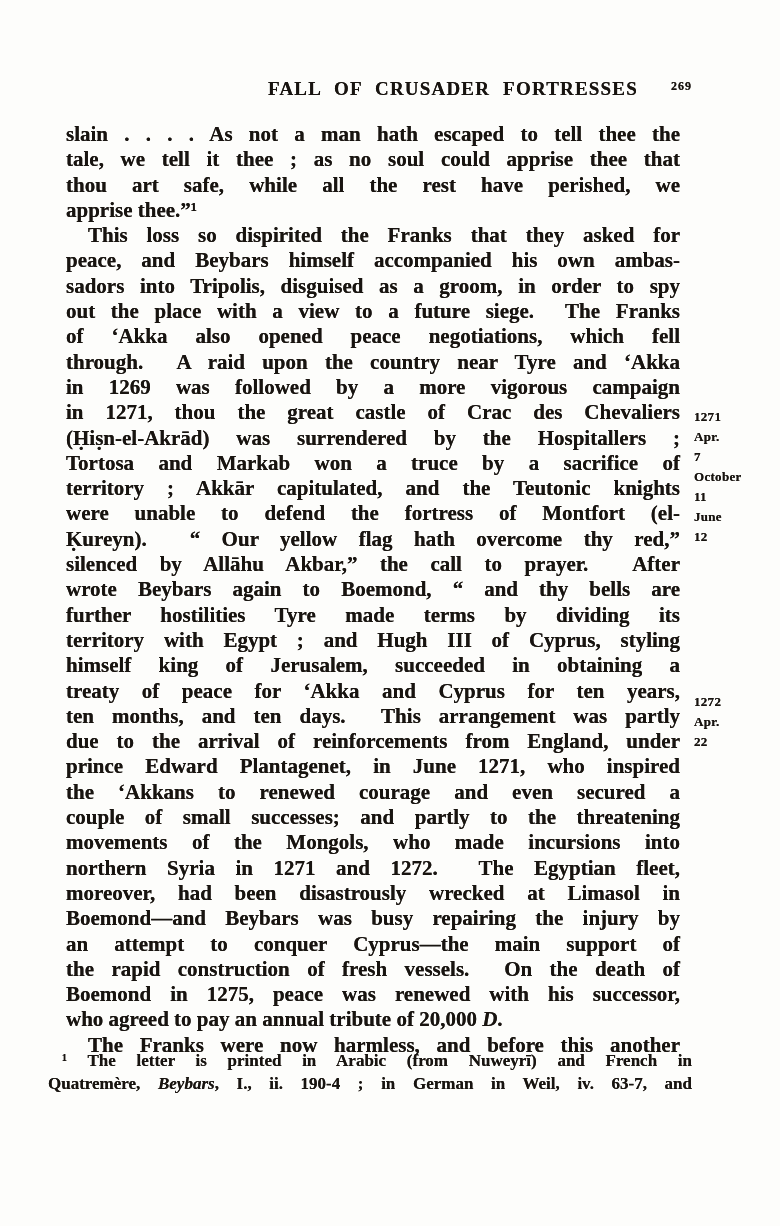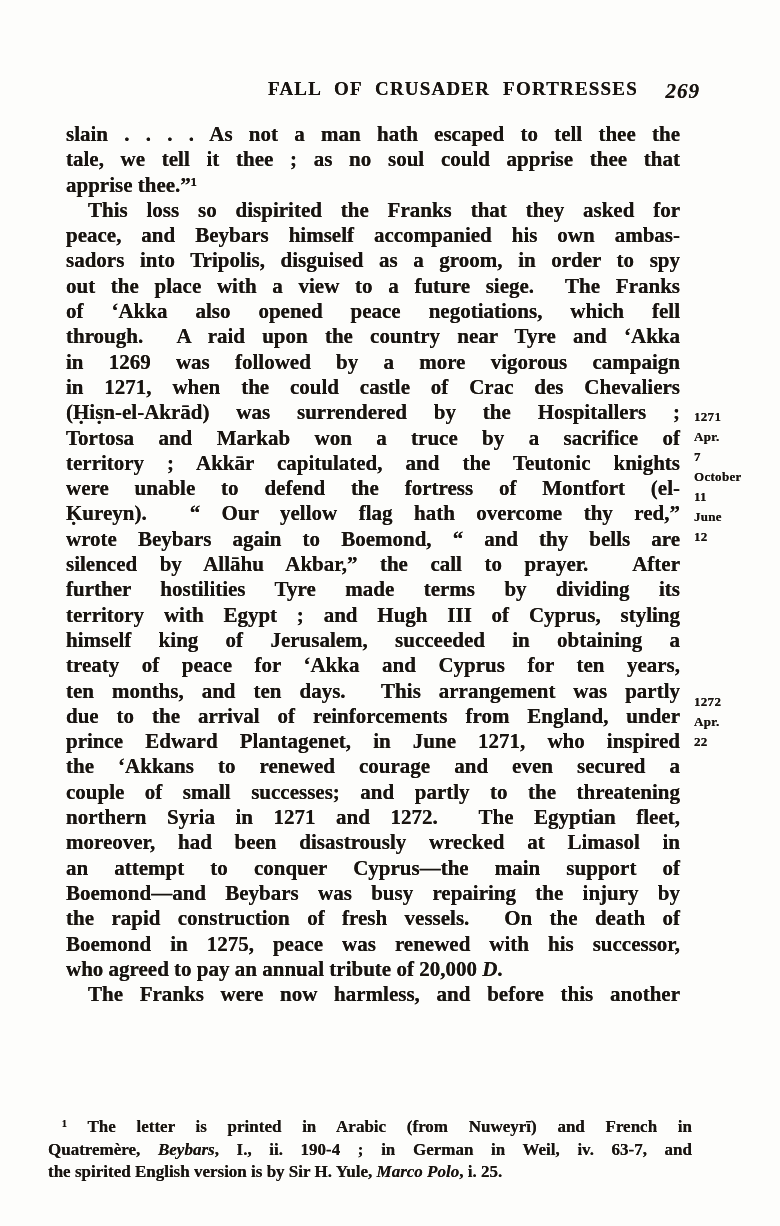--- a/index.html
+++ b/index.html
@@ -22,24 +22,23 @@
   .chapter-header {
     position: absolute;
     top: 2px; left: 268px;
     font-size: 19px;
     letter-spacing: 1.2px;
     word-spacing: 7px;
     white-space: nowrap;
   }
   .page-number {
     position: absolute;
-    top: 3px; right: 80px;
-    font-size: 21px;
+    top: 3px; right: 88px;
+    font-size: 12px;
     letter-spacing: 1px;
-    font-style: italic;
   }
   .body-text {
     position: absolute;
     top: 122px; left: 66px;
     width: 614px;
     font-size: 21px;
     line-height: 25.3px;
   }
   .line {
     text-align: justify;
@@ -59,69 +58,71 @@
   }
   .margin-note .line {
     text-align: center;
     text-align-last: left;
     font-family: Liberation Serif, serif;
   }
   .margin-note-1271 { top: 407px; }
   .margin-note-1272 { top: 692px; }
   .footnote {
     position: absolute;
-    top: 1116px; left: 48px;
+    top: 1050px; left: 48px;
     width: 644px;
     font-size: 17px;
     line-height: 22.5px;
   }
   .footnote .line.first { text-indent: 14px; }
 </style>
 </head>
 <body>
 
 <div class="page">
 
   <div class="running-header">
     <div class="chapter-header">FALL OF CRUSADER FORTRESSES</div>
     <div class="page-number">269</div>
   </div>
 
   <div class="body-text">
       <div class="line">slain . . . . As not a man hath escaped to tell thee the</div>
       <div class="line">tale, we tell it thee ; as no soul could apprise thee that</div>
+      <div class="line">thou art safe, while all the rest have perished, we</div>
       <div class="line last">apprise thee.”¹</div>
       <div class="line indent">This loss so dispirited the Franks that they asked for</div>
       <div class="line">peace, and Beybars himself accompanied his own ambas-</div>
       <div class="line">sadors into Tripolis, disguised as a groom, in order to spy</div>
       <div class="line">out the place with a view to a future siege.&nbsp; The Franks</div>
       <div class="line">of ‘Akka also opened peace negotiations, which fell</div>
       <div class="line">through.&nbsp; A raid upon the country near Tyre and ‘Akka</div>
       <div class="line">in 1269 was followed by a more vigorous campaign</div>
-      <div class="line">in 1271, when the could castle of Crac des Chevaliers</div>
+      <div class="line">in 1271, thou the great castle of Crac des Chevaliers</div>
       <div class="line">(Ḥiṣn-el-Akrād) was surrendered by the Hospitallers ;</div>
       <div class="line">Tortosa and Markab won a truce by a sacrifice of</div>
       <div class="line">territory ; Akkār capitulated, and the Teutonic knights</div>
       <div class="line">were unable to defend the fortress of Montfort (el-</div>
       <div class="line">Ḳureyn).&nbsp; “ Our yellow flag hath overcome thy red,”</div>
+      <div class="line">silenced by Allāhu Akbar,” the call to prayer.&nbsp; After</div>
       <div class="line">wrote Beybars again to Boemond, “ and thy bells are</div>
-      <div class="line">silenced by Allāhu Akbar,” the call to prayer.&nbsp; After</div>
       <div class="line">further hostilities Tyre made terms by dividing its</div>
       <div class="line">territory with Egypt ; and Hugh III of Cyprus, styling</div>
       <div class="line">himself king of Jerusalem, succeeded in obtaining a</div>
       <div class="line">treaty of peace for ‘Akka and Cyprus for ten years,</div>
       <div class="line">ten months, and ten days.&nbsp; This arrangement was partly</div>
       <div class="line">due to the arrival of reinforcements from England, under</div>
       <div class="line">prince Edward Plantagenet, in June 1271, who inspired</div>
       <div class="line">the ‘Akkans to renewed courage and even secured a</div>
       <div class="line">couple of small successes; and partly to the threatening</div>
+      <div class="line">movements of the Mongols, who made incursions into</div>
       <div class="line">northern Syria in 1271 and 1272.&nbsp; The Egyptian fleet,</div>
       <div class="line">moreover, had been disastrously wrecked at Limasol in</div>
+      <div class="line">Boemond—and Beybars was busy repairing the injury by</div>
       <div class="line">an attempt to conquer Cyprus—the main support of</div>
-      <div class="line">Boemond—and Beybars was busy repairing the injury by</div>
       <div class="line">the rapid construction of fresh vessels.&nbsp; On the death of</div>
       <div class="line">Boemond in 1275, peace was renewed with his successor,</div>
       <div class="line last"><span>who agreed to pay an annual tribute of 20,000 </span><span class="i">D</span><span>.</span></div>
       <div class="line indent">The Franks were now harmless, and before this another</div>
     </div>
 
   <div class="margin-note margin-note-1271">
       <div class="line">1271</div>
       <div class="line">Apr.</div>
       <div class="line">7</div>
@@ -133,16 +134,15 @@
 
   <div class="margin-note margin-note-1272">
       <div class="line">1272</div>
       <div class="line">Apr.</div>
       <div class="line">22</div>
     </div>
 
   <div class="footnote">
       <div class="line first"><span>¹ The letter is printed in Arabic (from Nuweyrī) and French in</span></div>
       <div class="line"><span>Quatremère, </span><span class="i">Beybars</span><span>, I., ii. 190-4 ; in German in Weil, iv. 63-7, and</span></div>
-      <div class="line last"><span>the spirited English version is by Sir H. Yule, </span><span class="i">Marco Polo</span><span>, i. 25.</span></div>
     </div>
 
 </div>
 
 </body></html>

